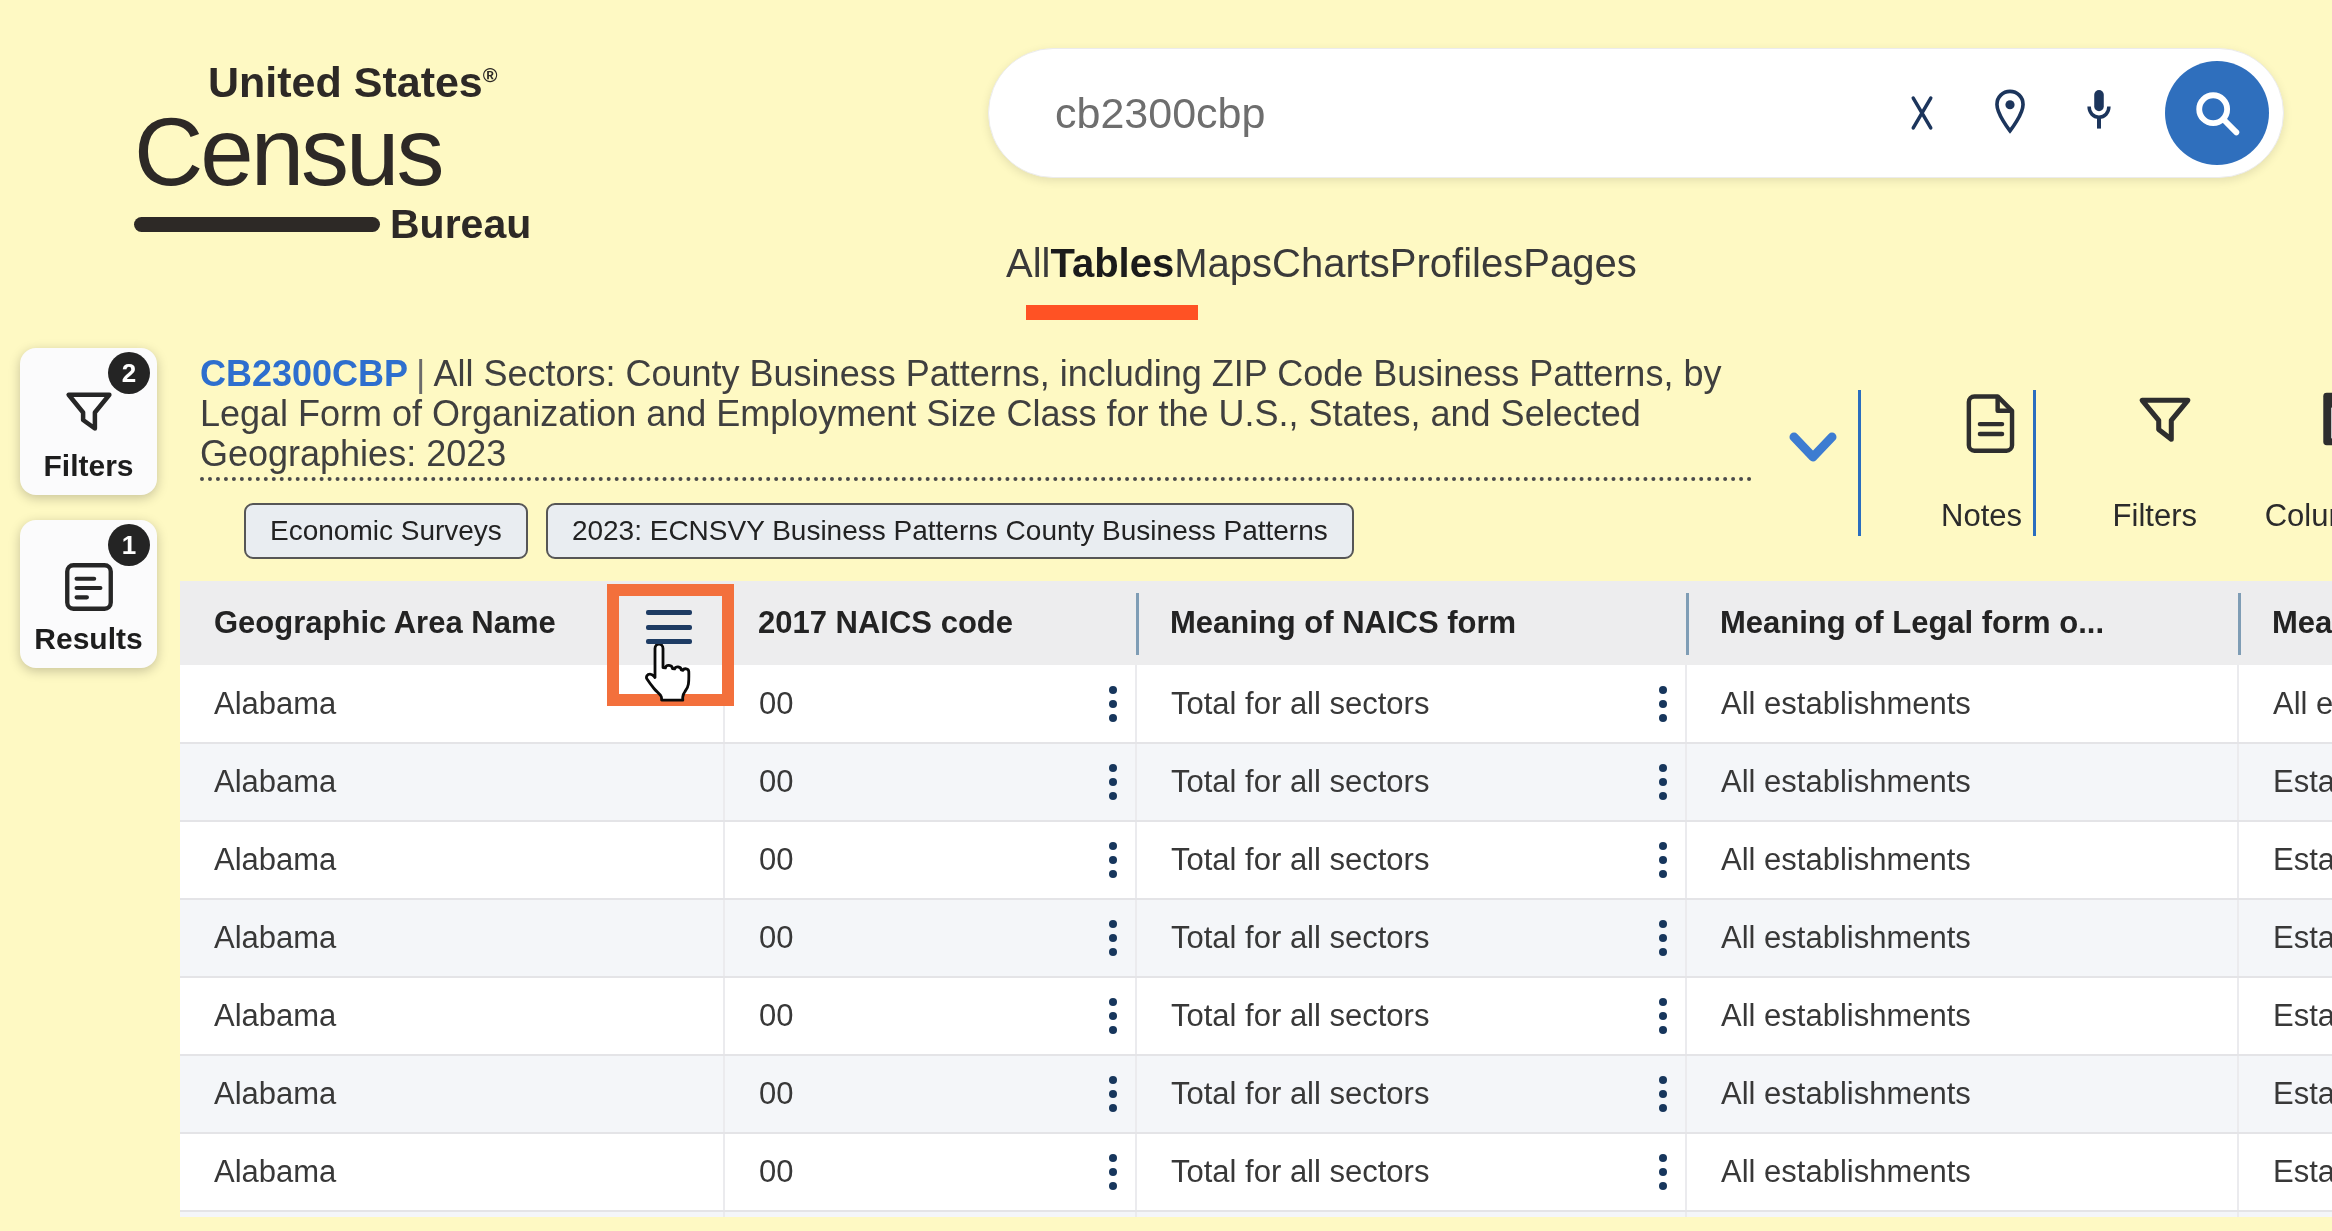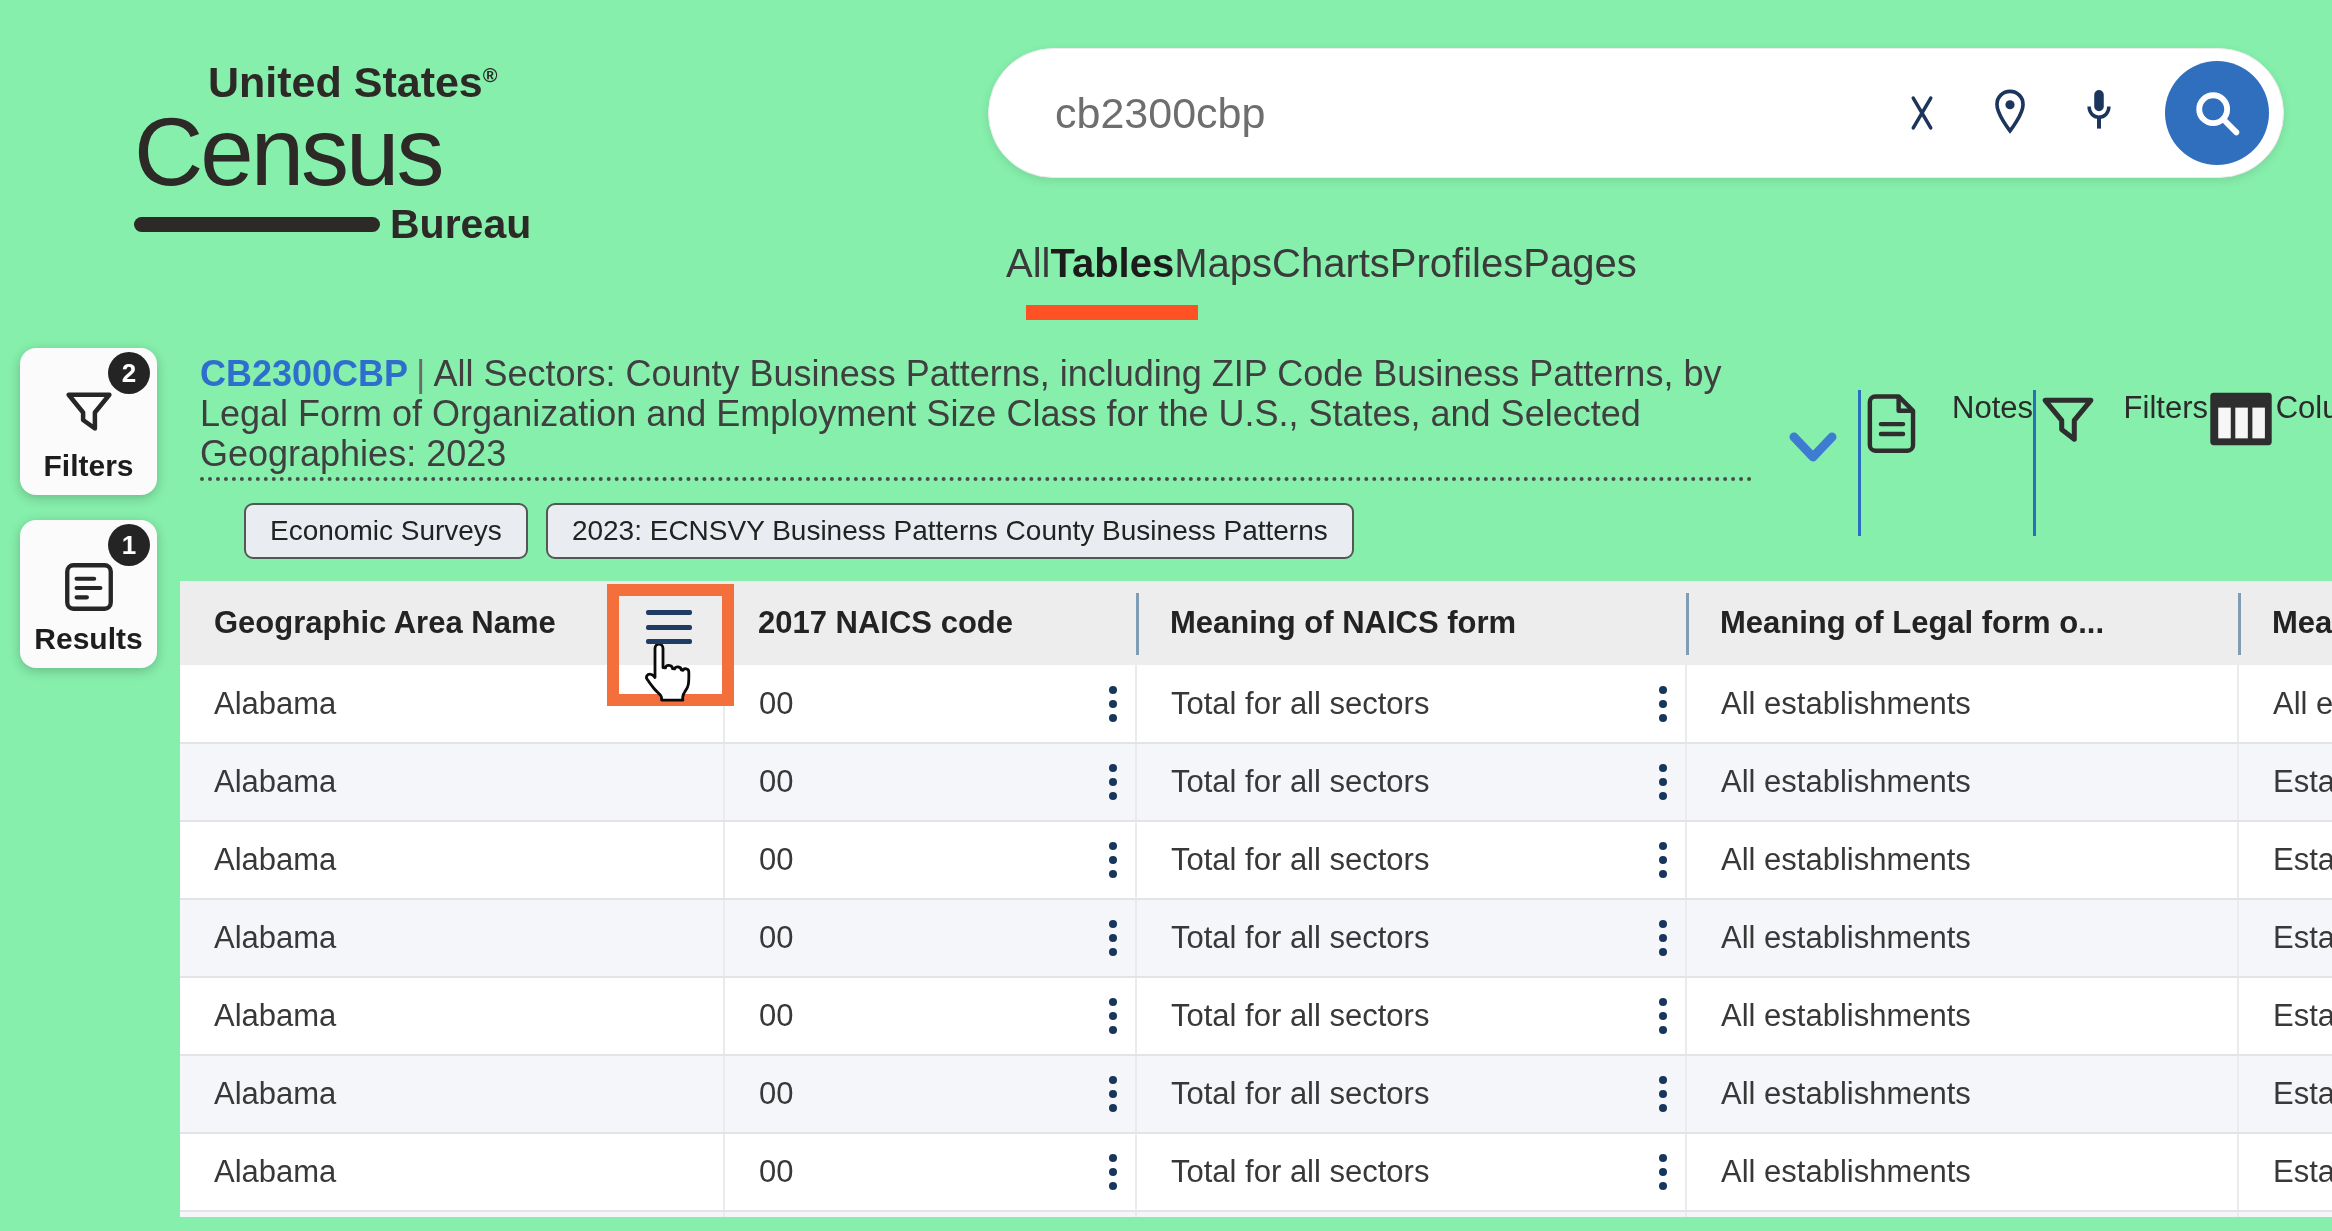--- a/index.html
+++ b/index.html
@@ -1,18 +1,18 @@
 <!DOCTYPE html>
 <html><head>
 <meta charset="utf-8">
 <style>
   * { margin:0; padding:0; box-sizing:border-box; }
   html,body { width:2332px; height:1231px; overflow:hidden; }
   body { font-family:"Liberation Sans","DejaVu Sans",sans-serif; background:#f6f6f7; }
-  #app { position:relative; width:2332px; height:1231px; overflow:hidden; background:#86efac; }
+  #app { position:relative; width:2332px; height:1231px; overflow:hidden; background:#fef9c3; }
 
   
   .logo { position:absolute; left:134px; top:58px; width:382px; color:#2d2926; }
   .logo-top { margin-left:74px; font-size:43px; font-weight:700; letter-spacing:0px; }
   .logo-top sup { font-size:20px; }
   .logo-name { font-size:96px; font-weight:400; letter-spacing:-3px; line-height:86px; margin-top:2px; }
   .logo-bottom-row { display:flex; align-items:center; margin-top:6px; }
   .logo-bar { flex:0 0 246px; height:15px; border-radius:8px; background:#2d2926; margin-right:10px; }
   .logo-bottom { font-size:41px; font-weight:700; }
 
@@ -52,22 +52,22 @@
   .dotted-rule { position:absolute; left:200px; top:477px; width:1553px; border-top:4px dotted #4b4b4b; }
   .title-chevron { position:absolute; left:1787px; top:430px; cursor:pointer; background:none; border:none; }
 
   .tags-row { position:absolute; left:200px; top:503px; display:flex; gap:18px;padding-left:44px; }
   .tag { border:2px solid #565656; border-radius:9px; background:#e9edf1; color:#222;
     font-size:28px; padding:10px 24px; white-space:nowrap; }
 
   
   .toolbar { position:absolute; left:1858px; top:388px; height:150px; display:flex; align-items:stretch; }
   .toolbar-div { width:3px; background:#2a6ebf; margin:2px 0; }
-  .toolbar-item { width:172px; display:flex; flex-direction:row; align-items:flex-start;
-    justify-content:space-between; padding:2px 0 0; background:none; border:none; cursor:pointer; }
+  .toolbar-item { width:172px; display:flex; flex-direction:column; align-items:flex-end;
+    justify-content:space-between; padding:2px 11px 0; background:none; border:none; cursor:pointer; }
   .toolbar-item:last-child { width:190px; }
   .toolbar-label { font-size:31px; color:#2b2b2b; padding-bottom:4px; white-space:nowrap; }
 
   
   .table-wrap { position:absolute; left:180px; top:581px; width:2152px; height:636px; overflow:hidden; background:#fff; }
   table { border-collapse:collapse; table-layout:fixed; width:2300px; }
   thead th { height:84px; background:#ededee; text-align:left; font-size:31px; font-weight:700;
     color:#232323; padding-left:34px; position:relative; white-space:nowrap; overflow:visible; }
   thead th.hdiv::before { content:""; position:absolute; left:0; top:12px; width:3px; height:62px; background:#7f9db5; }
   tbody td { height:78px; font-size:31px; color:#383838; padding-left:34px; position:relative;

